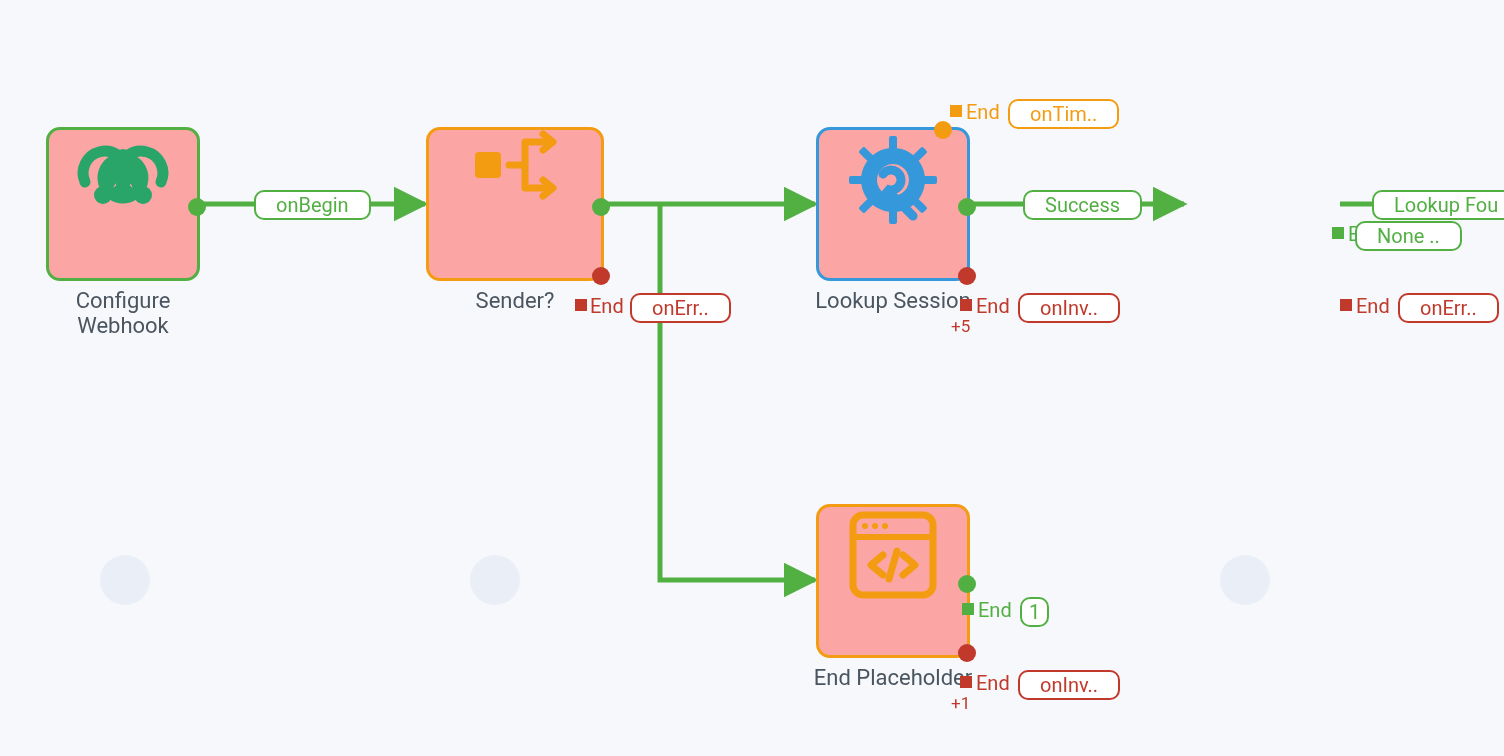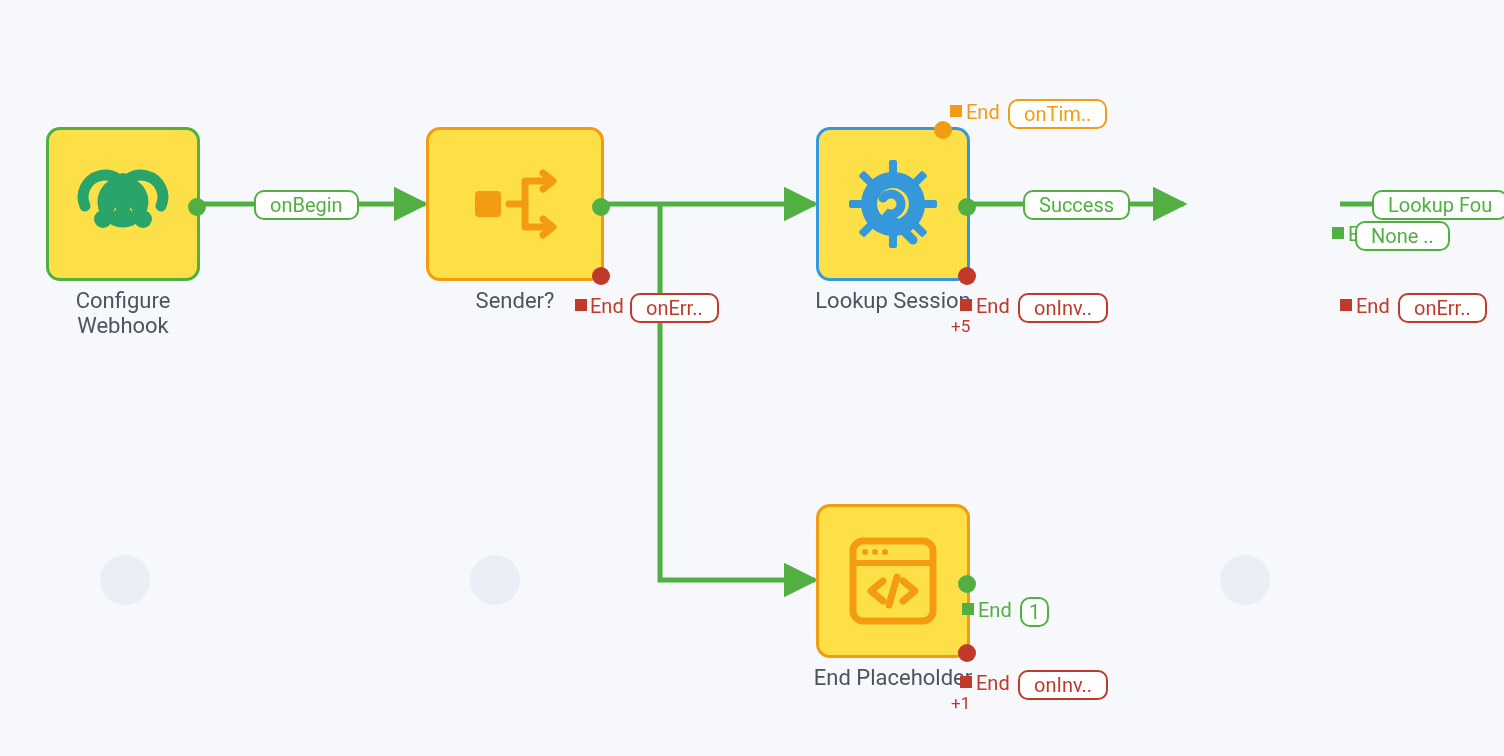--- a/index.html
+++ b/index.html
@@ -1,27 +1,27 @@
 <!DOCTYPE html>
 <html><head>
 <meta charset="utf-8">
 <style>
   html,body{margin:0;padding:0;width:1504px;height:756px;background:#f6f8fb;font-family:-apple-system,BlinkMacSystemFont,"Segoe UI",Roboto,Helvetica,Arial,sans-serif;color:#4a5560;overflow:hidden}
   .canvas{position:relative;width:1504px;height:756px}
   svg.wires{position:absolute;inset:0;width:1504px;height:756px;pointer-events:none}
-  .node{position:absolute;box-sizing:border-box;background:#fde047;border-radius:14px;border:3px solid;display:flex;align-items:center;justify-content:center}
+  .node{position:absolute;box-sizing:border-box;background:#fca5a5;border-radius:14px;border:3px solid;display:flex;align-items:flex-start;justify-content:center}
   .node-label{position:absolute;top:100%;left:50%;transform:translateX(-50%);margin-top:10px;white-space:nowrap;font-size:22px;color:#4a5560;text-align:center}
   .node-label.wrap{white-space:normal;width:170px;text-align:center}
   .port{position:absolute;width:18px;height:18px;border-radius:50%}
   .port.green{background:#52b043}
   .port.red{background:#c0392b}
   .port.orange{background:#f39c12}
   .port.r{right:-9px}
   .stop{position:absolute;width:12px;height:12px;background:currentColor}
-  .tag{position:absolute;padding:2px 14px;border:2px solid;border-radius:10px;background:#fff;font-size:20px;line-height:22px;white-space:nowrap}
+  .tag{position:absolute;padding:2px 20px;border:2px solid;border-radius:10px;background:#fff;font-size:20px;line-height:22px;white-space:nowrap}
   .tag.green{border-color:#52b043;color:#52b043}
   .tag.red{border-color:#c0392b;color:#c0392b}
   .tag.orange{border-color:#f39c12;color:#f39c12}
   .endword{position:absolute;font-size:20px}
   .endword.red{color:#c0392b}
   .endword.green{color:#52b043}
   .endword.orange{color:#f39c12}
   .plus{position:absolute;font-size:17px;color:#c0392b}
   .faint{position:absolute;width:50px;height:50px;border-radius:50%;background:#eaeff7}
   

